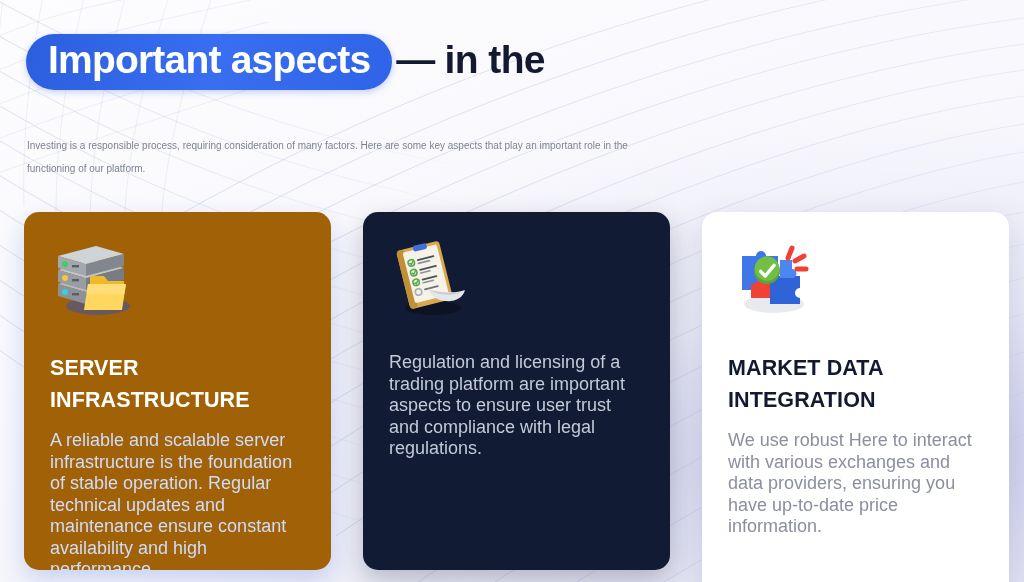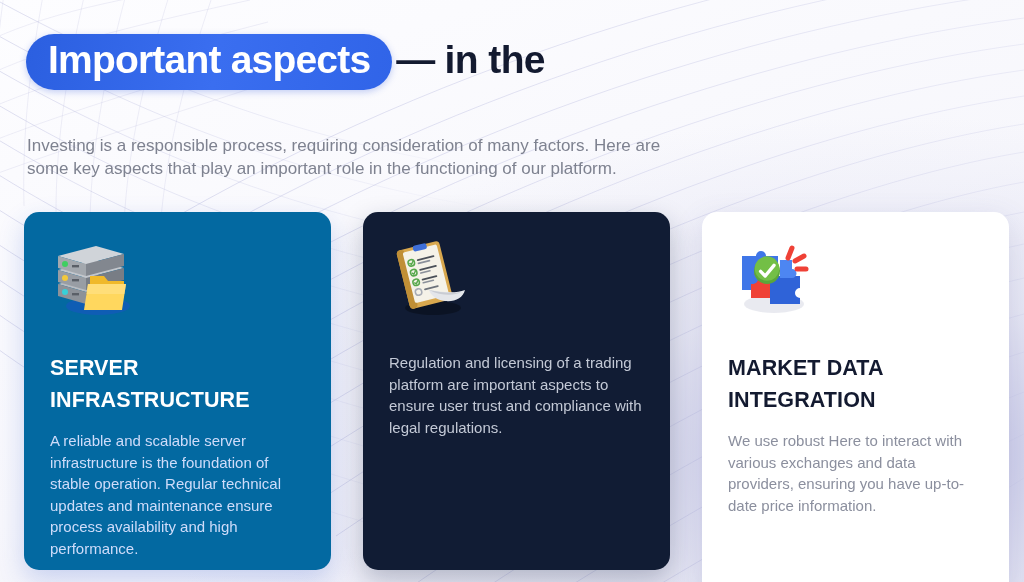--- a/index.html
+++ b/index.html
@@ -58,21 +58,21 @@
     box-shadow: 0 2px 7px rgba(42,84,216,0.28);
   }
   .dash { letter-spacing: -1px; }
 
   #subtitle {
     position: absolute;
     left: 27px;
     top: 134px;
     width: 645px;
     margin: 0;
-    font-size: 17px;
+    font-size: 10px;
     line-height: 23px;
     color: #7e8290;
     font-weight: 400;
   }
 
   
   #cards {
     position: absolute;
     left: 24px;
     top: 212px;
@@ -81,21 +81,21 @@
   }
   .card {
     width: 307px;
     border-radius: 15px;
     padding: 26px 26px 22px 26px;
     box-sizing: border-box;
     position: relative;
   }
   .card-blue {
     height: 358px;
-    background: #0369a1;
+    background: #a16207;
     box-shadow: 0 10px 26px rgba(40,80,200,0.22);
   }
   .card-dark {
     height: 358px;
     background: #111c34;
     box-shadow: 0 10px 26px rgba(20,30,60,0.26);
   }
   .card-white {
     height: 388px;
     background: #ffffff;
@@ -112,21 +112,21 @@
     font-size: 21.5px;
     line-height: 32px;
     font-weight: 700;
     letter-spacing: 0.1px;
     text-transform: uppercase;
   }
   .card-blue .card-title, .card-dark .card-title { color: #ffffff; }
   .card-white .card-title { color: #131a30; }
   .card-text {
     margin: 0;
-    font-size: 15px;
+    font-size: 18px;
     line-height: 21.5px;
     font-weight: 400;
   }
   .card-blue .card-text { color: #cfdcfa; }
   .card-dark .card-text { color: #c3c9d6; }
   .card-white .card-text { color: #8b8f9e; }
 </style>
 </head>
 <body>
 
@@ -235,21 +235,21 @@
           </g>
 
           <g>
             <path d="M40,38 L54,38 L58,43 L74,43 L74,48 L40,48 Z" fill="#f0b92a"></path>
             <path d="M38,46 L76,46 L72,72 L34,72 Z" fill="#ffd75e"></path>
             <path d="M38,46 L76,46 L74.4,56 L36.4,56 Z" fill="#ffe184" opacity="0.7"></path>
           </g>
         </svg>
       </div>
       <h2 class="card-title">SERVER INFRASTRUCTURE</h2>
-      <p class="card-text">A reliable and scalable server infrastructure is the foundation of stable operation. Regular technical updates and maintenance ensure process availability and high performance.</p>
+      <p class="card-text">A reliable and scalable server infrastructure is the foundation of stable operation. Regular technical updates and maintenance ensure constant availability and high performance.</p>
     </div>
 
     <div class="card card-dark">
       <div class="icon-wrap">
         <svg width="84" height="80" viewBox="0 0 84 80">
           <ellipse cx="44" cy="70" rx="28" ry="7" fill="#000000" opacity="0.30"></ellipse>
           <g transform="rotate(-14 40 38)">
 
             <rect x="14" y="6" width="44" height="60" rx="4" fill="#d9a84e"></rect>
             <rect x="14" y="6" width="8" height="60" rx="4" fill="#c08f36"></rect>

